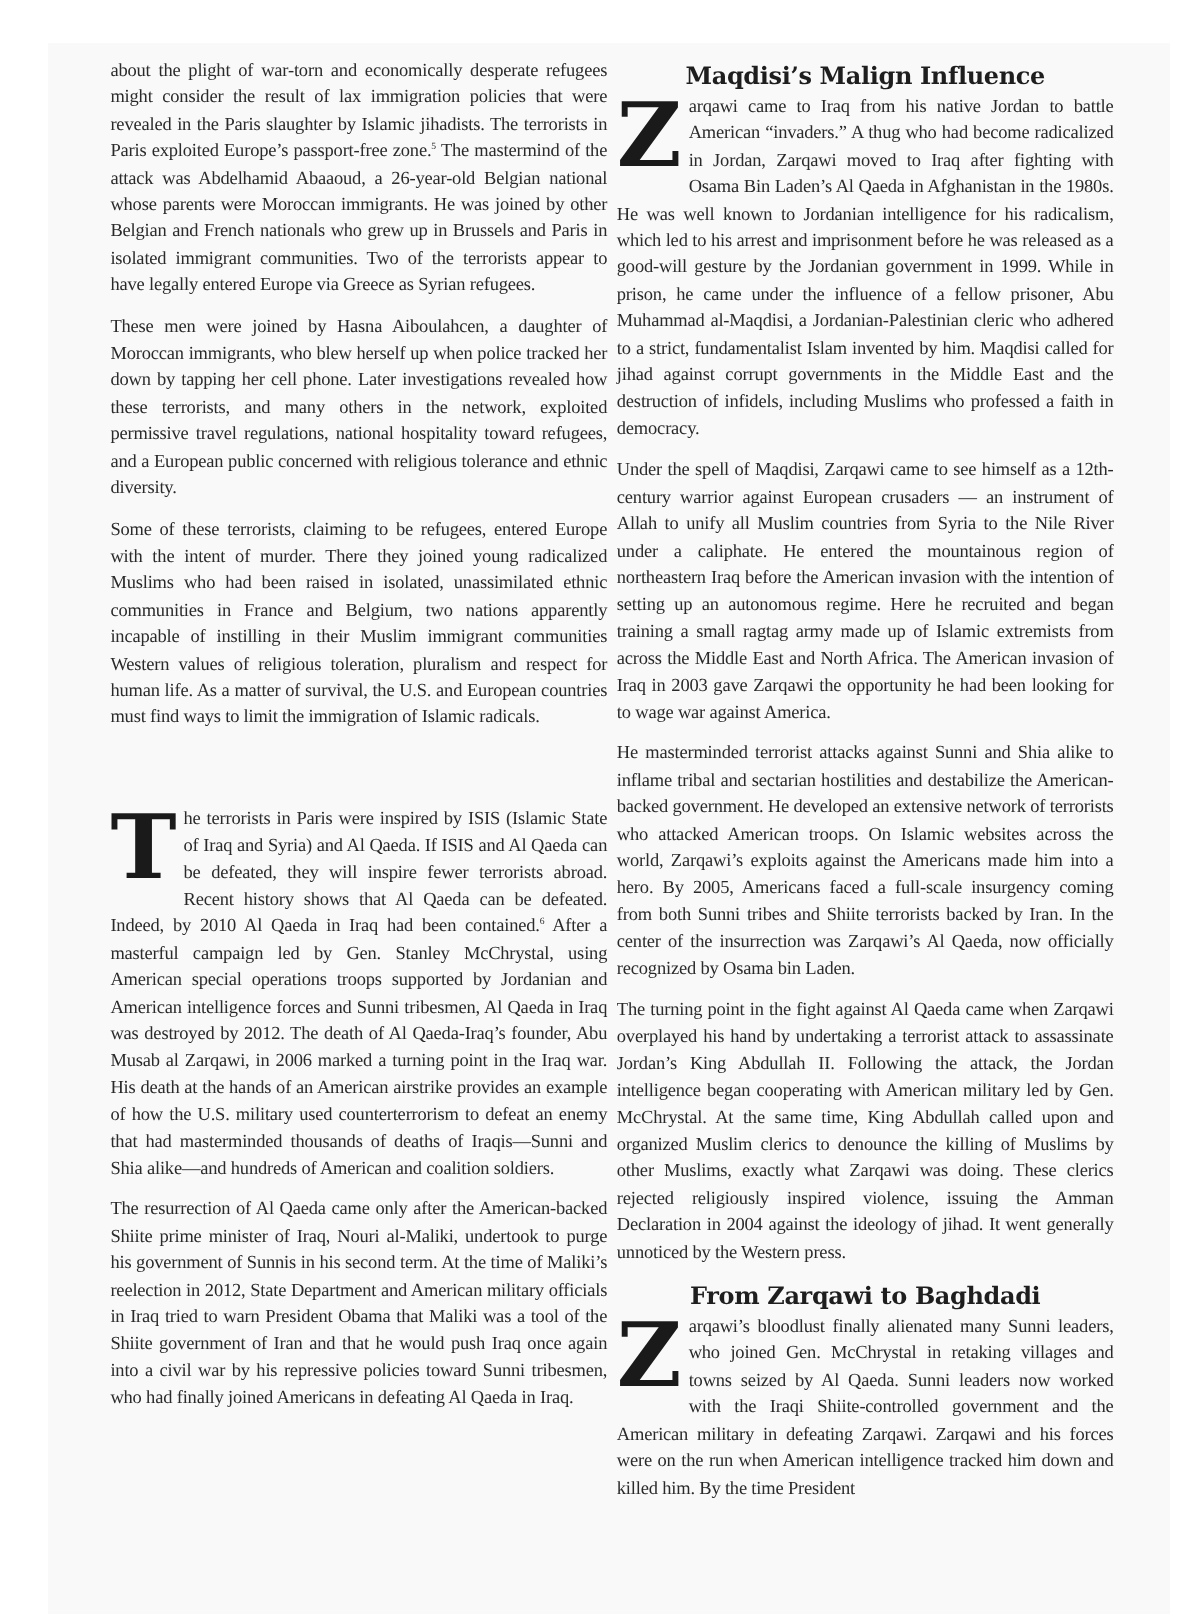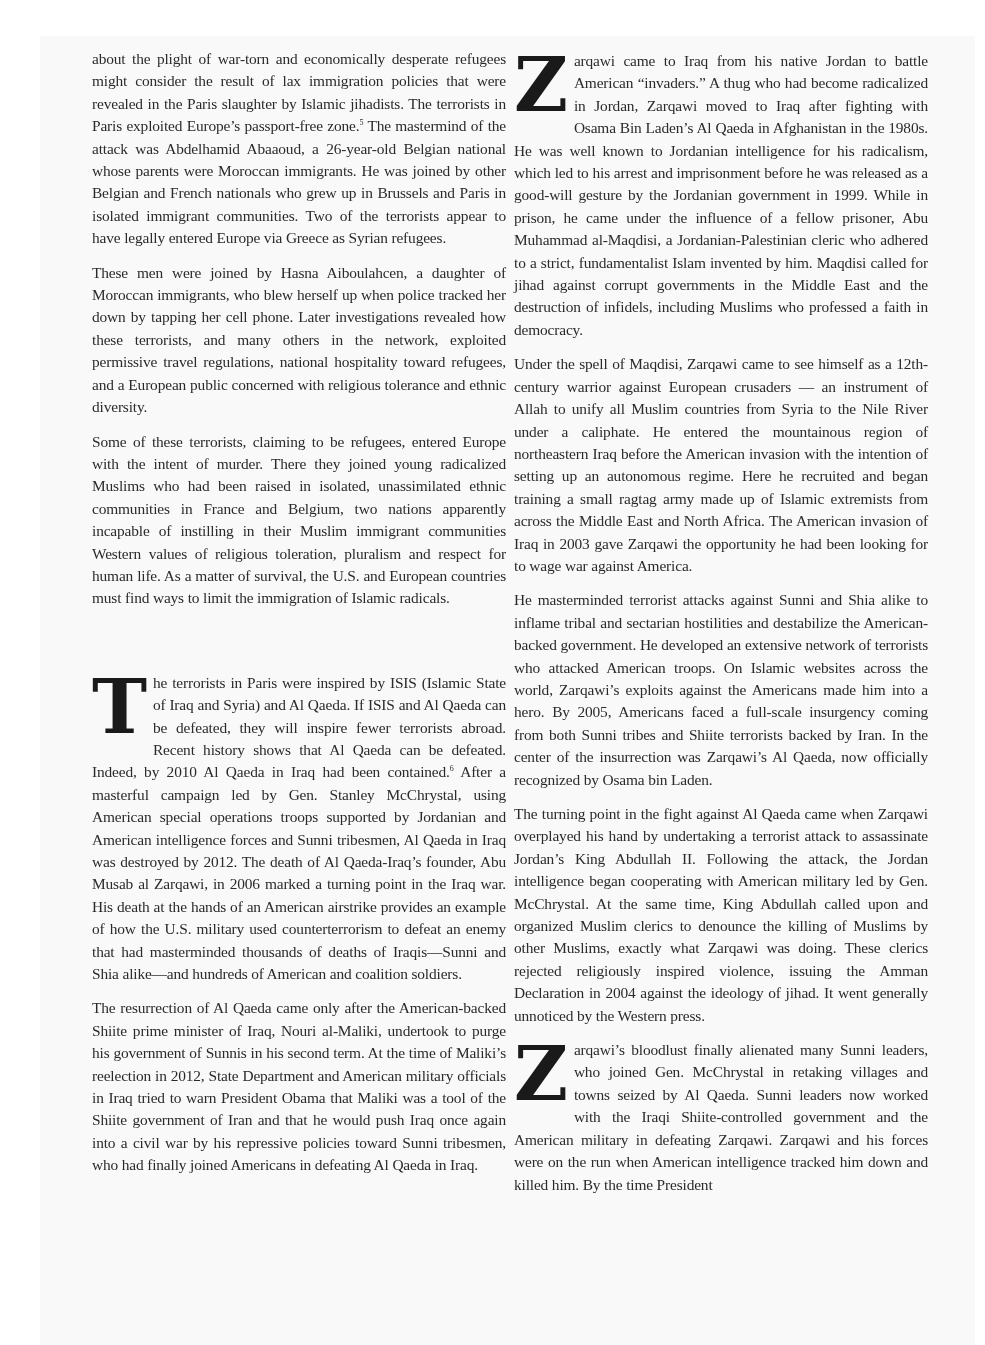--- a/index.html
+++ b/index.html
@@ -82,24 +82,26 @@
 
     <div class="gap-section"></div>
 
 
     <p><span class="dropcap">T</span><span>he terrorists in Paris were inspired by ISIS (Islamic State of Iraq and Syria) and Al Qaeda. If ISIS and Al Qaeda can be defeated, they will inspire fewer terrorists abroad. Recent history shows that Al Qaeda can be defeated. Indeed, by 2010 Al Qaeda in Iraq had been contained.</span><sup>6</sup><span> After a masterful campaign led by Gen. Stanley McChrystal, using American special operations troops supported by Jordanian and American intelligence forces and Sunni tribesmen, Al Qaeda in Iraq was destroyed by 2012. The death of Al Qaeda-Iraq’s founder, Abu Musab al Zarqawi, in 2006 marked a turning point in the Iraq war. His death at the hands of an American airstrike provides an example of how the U.S. military used counterterrorism to defeat an enemy that had masterminded thousands of deaths of Iraqis—Sunni and Shia alike—and hundreds of American and coalition soldiers.</span></p>
 
     <p>The resurrection of Al Qaeda came only after the American-backed Shiite prime minister of Iraq, Nouri al-Maliki, undertook to purge his government of Sunnis in his second term. At the time of Maliki’s reelection in 2012, State Department and American military officials in Iraq tried to warn President Obama that Maliki was a tool of the Shiite government of Iran and that he would push Iraq once again into a civil war by his repressive policies toward Sunni tribesmen, who had finally joined Americans in defeating Al Qaeda in Iraq.</p>
   </div>
 
   <div class="col col-right">
+    <h2 class="h-right-1">Maqdisi’s Malign Influence</h2>
 
     <p><span class="dropcap">Z</span><span>arqawi came to Iraq from his native Jordan to battle American “invaders.” A thug who had become radicalized in Jordan, Zarqawi moved to Iraq after fighting with Osama Bin Laden’s Al Qaeda in Afghanistan in the 1980s. He was well known to Jordanian intelligence for his radicalism, which led to his arrest and imprisonment before he was released as a good-will gesture by the Jordanian government in 1999. While in prison, he came under the influence of a fellow prisoner, Abu Muhammad al-Maqdisi, a Jordanian-Palestinian cleric who adhered to a strict, fundamentalist Islam invented by him. Maqdisi called for jihad against corrupt governments in the Middle East and the destruction of infidels, including Muslims who professed a faith in democracy.</span></p>
 
     <p>Under the spell of Maqdisi, Zarqawi came to see himself as a 12th-century warrior against European crusaders — an instrument of Allah to unify all Muslim countries from Syria to the Nile River under a caliphate. He entered the mountainous region of northeastern Iraq before the American invasion with the intention of setting up an autonomous regime. Here he recruited and began training a small ragtag army made up of Islamic extremists from across the Middle East and North Africa. The American invasion of Iraq in 2003 gave Zarqawi the opportunity he had been looking for to wage war against America.</p>
     <p>He masterminded terrorist attacks against Sunni and Shia alike to inflame tribal and sectarian hostilities and destabilize the American-backed government. He developed an extensive network of terrorists who attacked American troops. On Islamic websites across the world, Zarqawi’s exploits against the Americans made him into a hero. By 2005, Americans faced a full-scale insurgency coming from both Sunni tribes and Shiite terrorists backed by Iran. In the center of the insurrection was Zarqawi’s Al Qaeda, now officially recognized by Osama bin Laden.</p>
     <p>The turning point in the fight against Al Qaeda came when Zarqawi overplayed his hand by undertaking a terrorist attack to assassinate Jordan’s King Abdullah II. Following the attack, the Jordan intelligence began cooperating with American military led by Gen. McChrystal. At the same time, King Abdullah called upon and organized Muslim clerics to denounce the killing of Muslims by other Muslims, exactly what Zarqawi was doing. These clerics rejected religiously inspired violence, issuing the Amman Declaration in 2004 against the ideology of jihad. It went generally unnoticed by the Western press.</p>
 
+    <h2 class="h-right-2">From Zarqawi to Baghdadi</h2>
 
     <p><span class="dropcap">Z</span><span>arqawi’s bloodlust finally alienated many Sunni leaders, who joined Gen. McChrystal in retaking villages and towns seized by Al Qaeda. Sunni leaders now worked with the Iraqi Shiite-controlled government and the American military in defeating Zarqawi. Zarqawi and his forces were on the run when American intelligence tracked him down and killed him. By the time President</span></p>
   </div>
 
 </div>
 
 </body></html>

